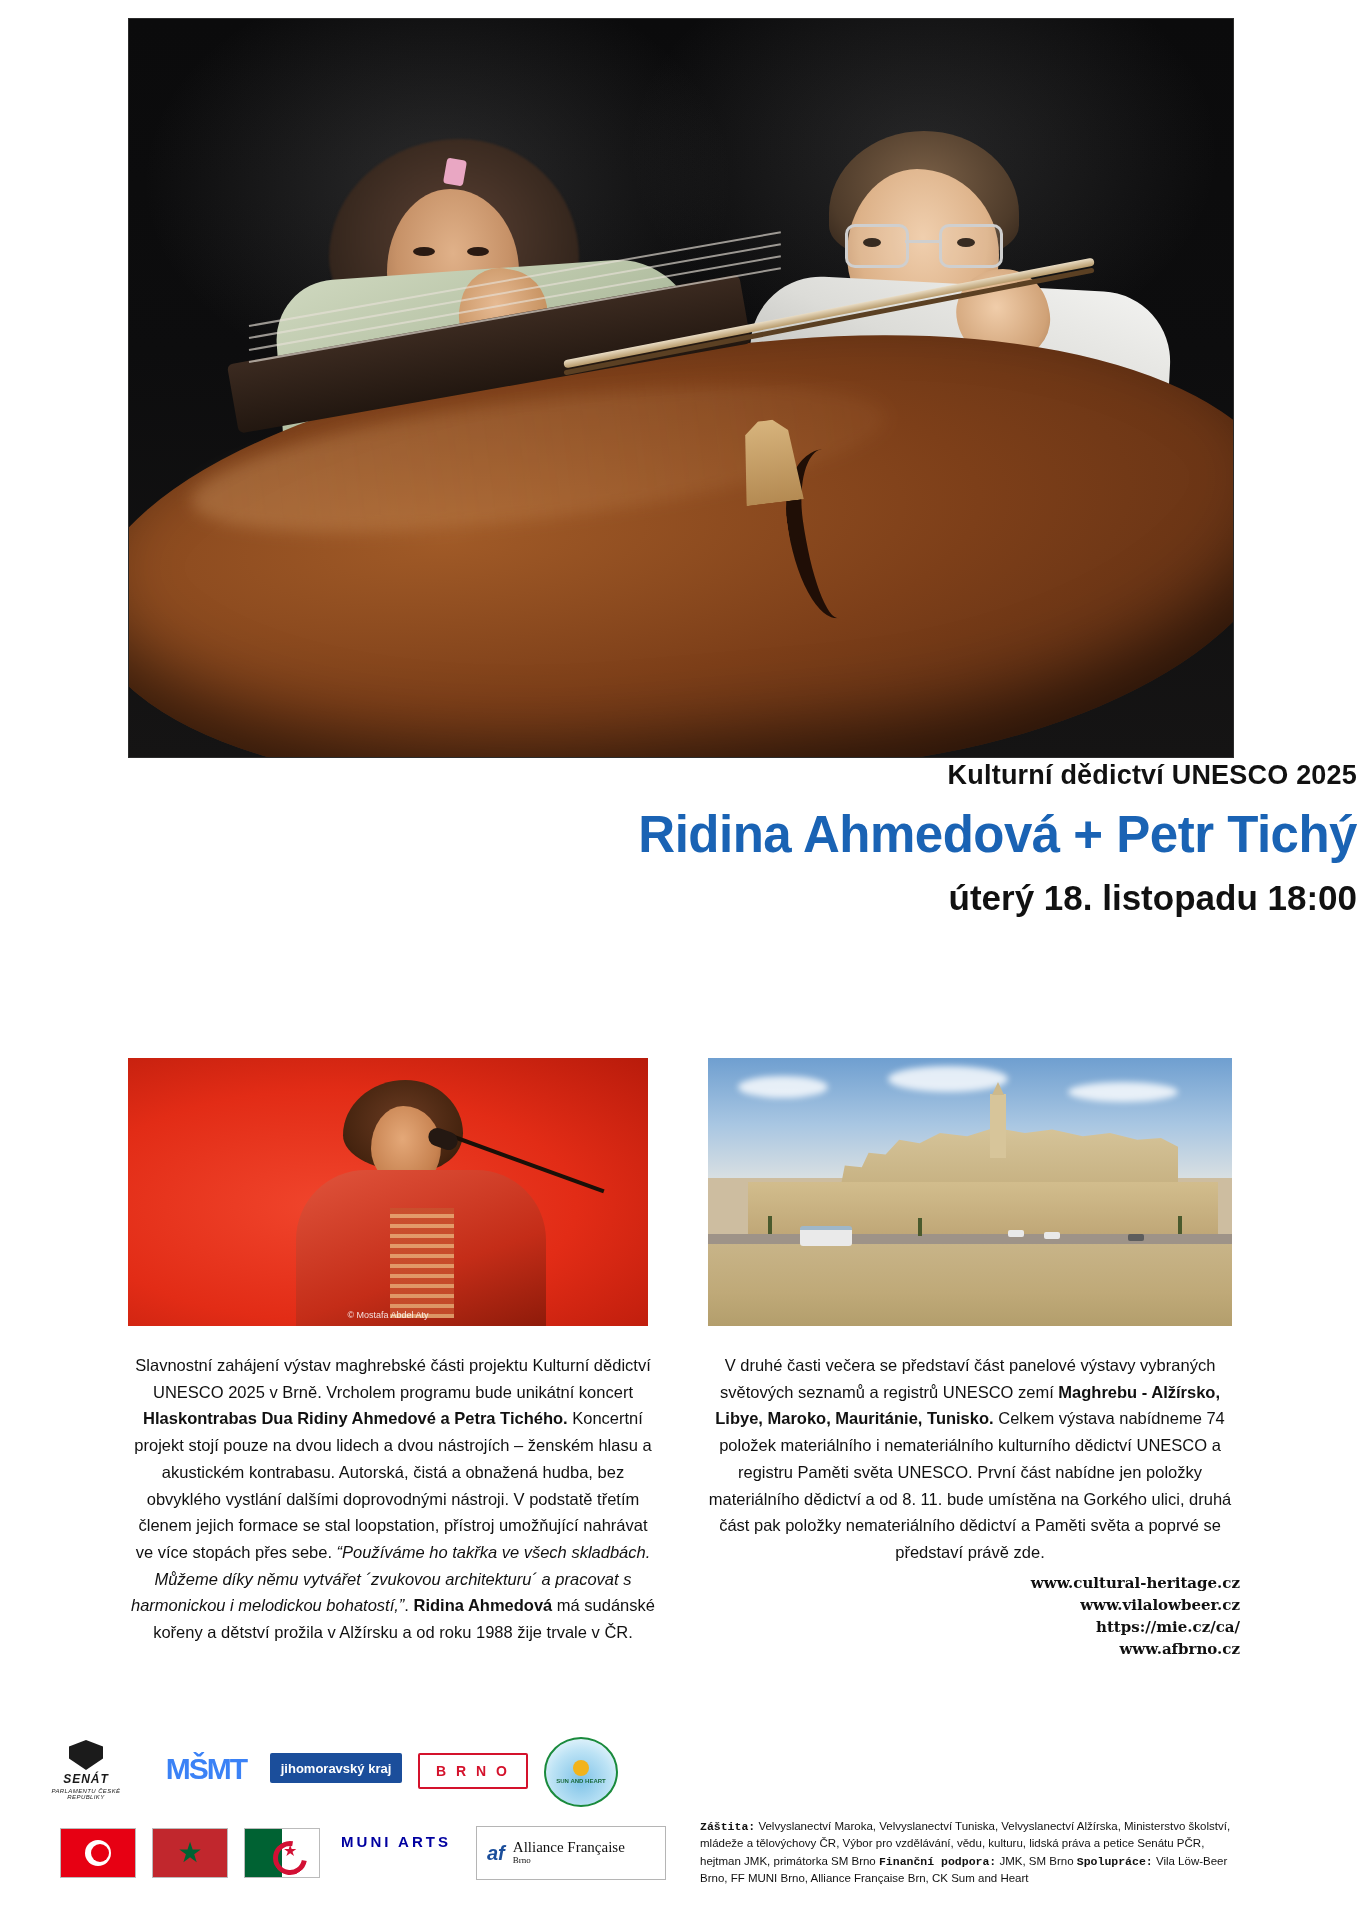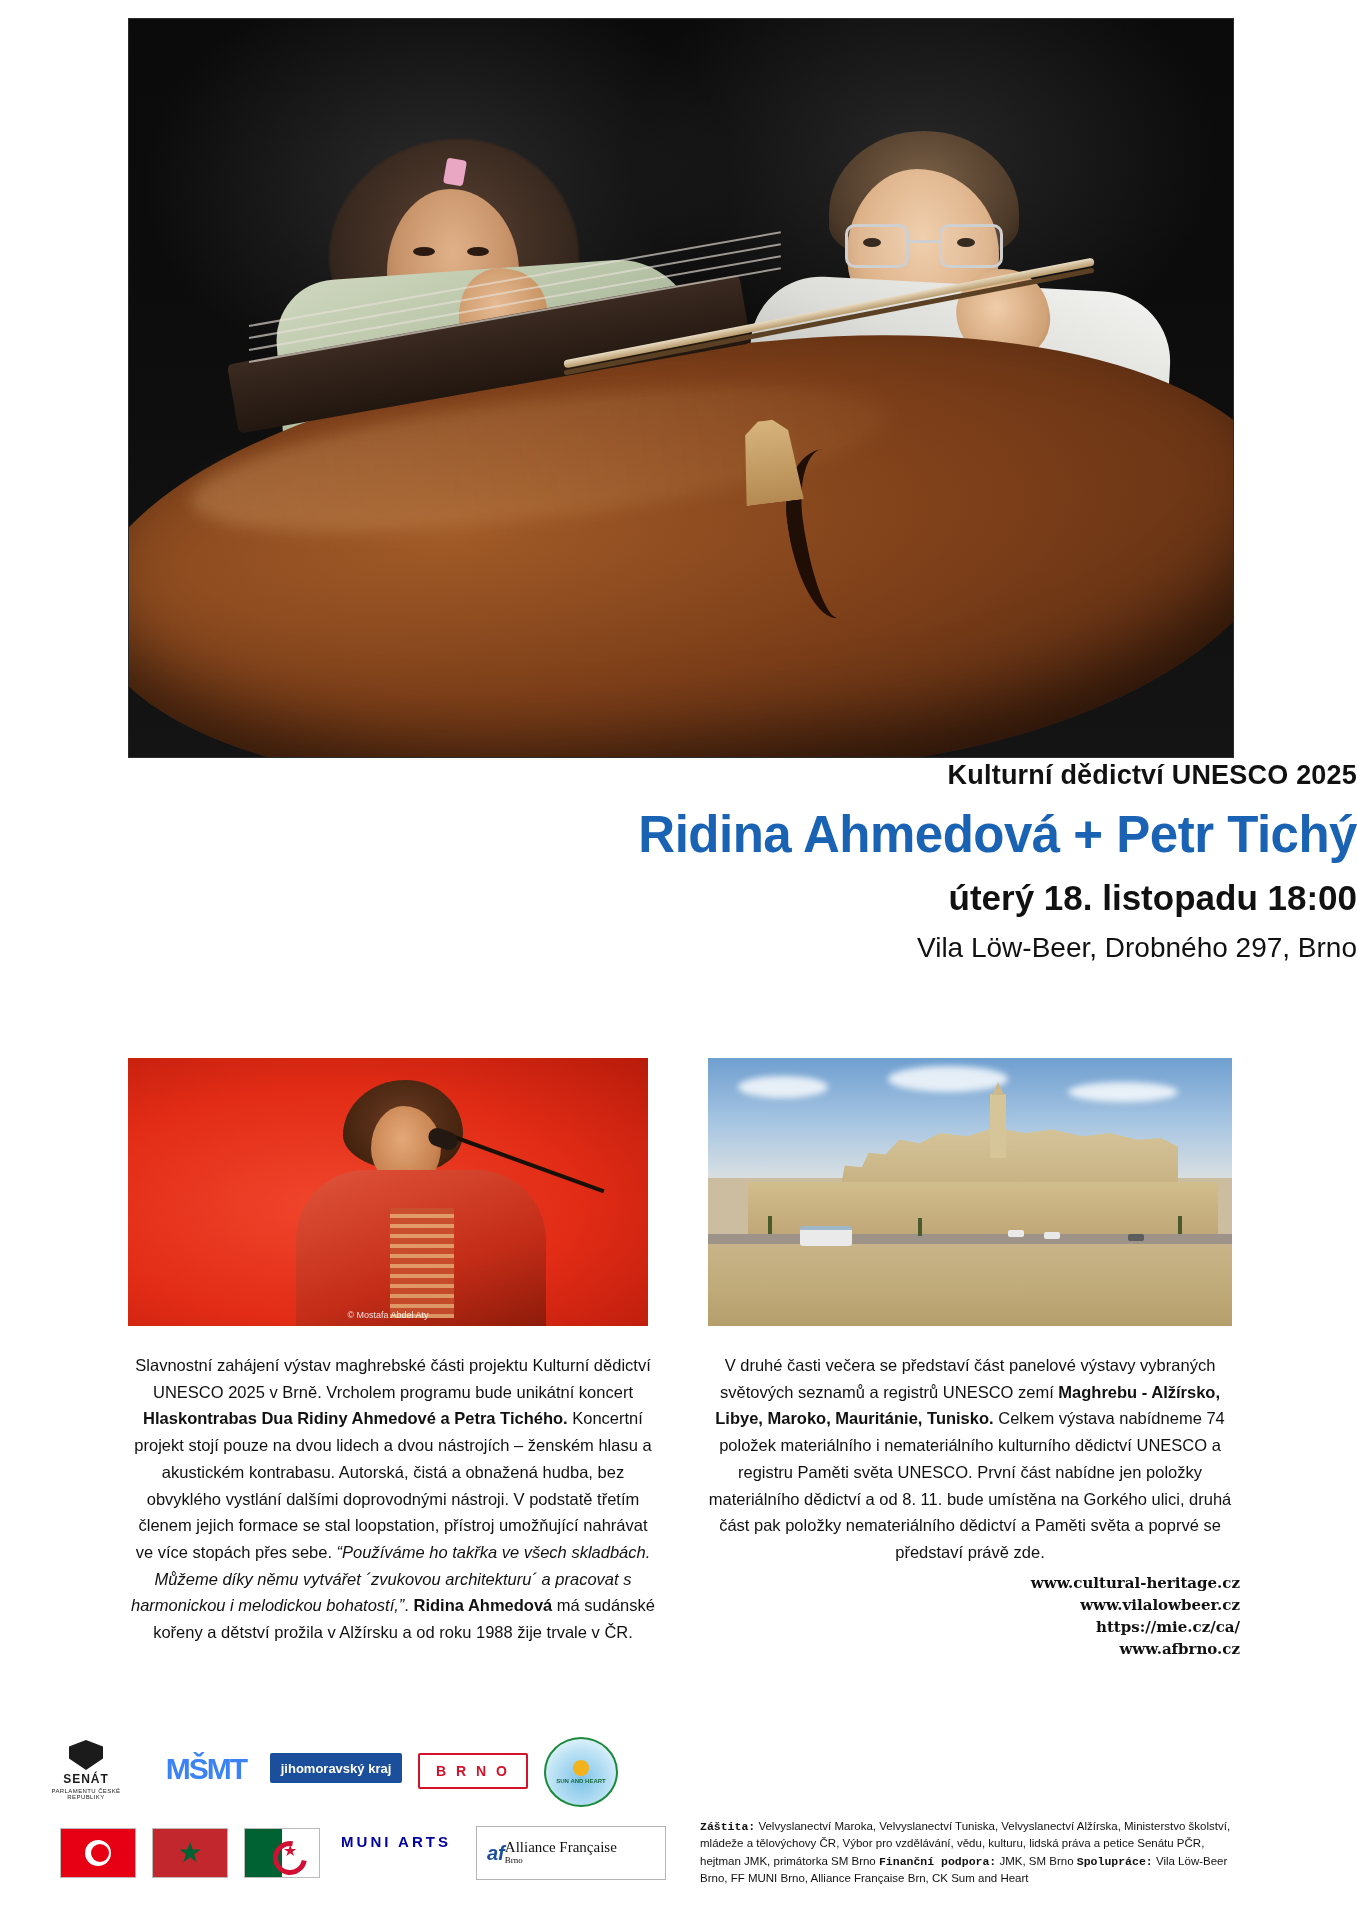--- a/index.html
+++ b/index.html
@@ -436,21 +436,21 @@
     position: absolute;
     display: flex;
     align-items: center;
     justify-content: center;
     font-size: 10px;
     color: #1a1a1a;
     text-align: center;
   }
   .senat {
     left: 14px; top: 4px; width: 96px; height: 62px;
-    flex-direction: column; gap: 2px;
+    flex-direction: column; gap: 2px; font-style: italic;
   }
   .senat .crest {
     width: 34px; height: 30px;
     background: #1b1b1b;
     clip-path: polygon(50% 0, 100% 22%, 100% 62%, 50% 100%, 0 62%, 0 22%);
   }
   .senat .t1 { font-weight: 700; font-size: 12px; letter-spacing: 1px; }
   .senat .t2 { font-size: 6px; letter-spacing: .4px; }
 
   .msmt {
@@ -528,21 +528,21 @@
   .muni {
     position: absolute;
     left: 312px; top: 14px; width: 120px; height: 44px;
     color: #0000a0; font-weight: 700; font-size: 15px;
     letter-spacing: 3px; text-align: center; line-height: 20px;
   }
   .afbrno {
     position: absolute;
     left: 452px; top: 8px; width: 178px; height: 52px;
     border: 1px solid #b5b5b5;
-    display: flex; align-items: center; padding-left: 10px;
+    display: flex; align-items: center; gap: 8px; padding-left: 10px;
     background: #fff;
   }
   .afbrno .af {
     color: #1b4e9b; font-weight: 700; font-size: 20px; font-style: italic;
   }
   .afbrno .nm {
     font-family: "Liberation Serif", serif;
     font-size: 15px; line-height: 1.05;
   }
   .afbrno .nm small { font-size: 9px; display: block; }
@@ -599,21 +599,20 @@
     <div class="string" style="left:120px; top:330px; width:540px; transform:rotate(-10deg);"></div>
     <div class="string" style="left:120px; top:342px; width:540px; transform:rotate(-10deg);"></div>
     <div class="bow-stick"></div>
     <div class="bow"></div>
   </div>
 
   <div class="title-block">
     <div class="kicker">Kulturní dědictví UNESCO 2025</div>
     <div class="artists">Ridina Ahmedová + Petr Tichý</div>
     <div class="datetime">úterý 18. listopadu 18:00</div>
-    <div class="venue">Vila Löw-Beer, Drobného 297, Brno</div>
   </div>
 
   <div class="photo-left">
     <div class="bg"></div>
     <div class="singer-hair"></div>
     <div class="singer-face"></div>
     <div class="singer-dress"></div>
     <div class="singer-panel"></div>
     <div class="mic-stand"></div>
     <div class="mic-head"></div>

